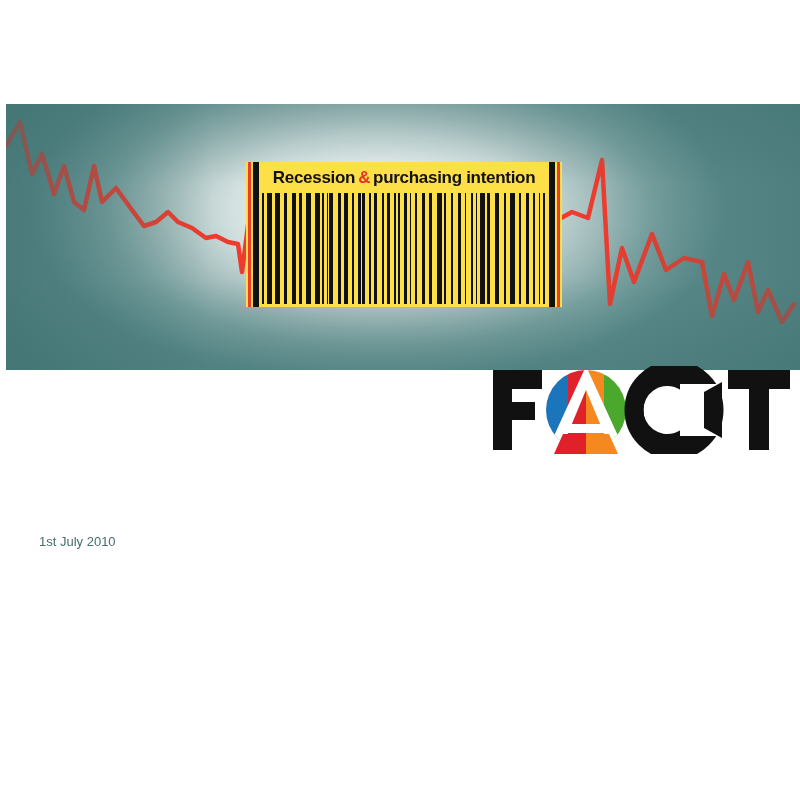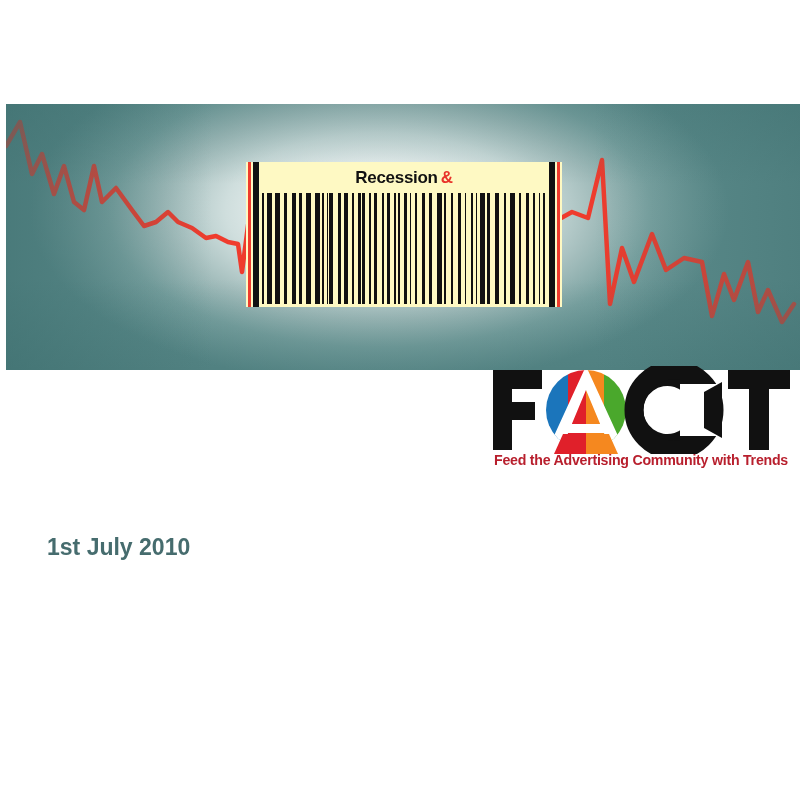--- a/index.html
+++ b/index.html
@@ -53,21 +53,21 @@
     width: 794px; height: 266px;
   }
 
   
   #barcode-block {
     position: absolute;
     left: 240px;
     top: 58px;
     width: 316px;
     height: 145px;
-    background: #fef9c3;
+    background: #fde047;
     box-sizing: border-box;
   }
   #barcode-block .bc-red-rail {
     position: absolute;
     top: 0;
     width: 3px;
     height: 100%;
     background: #ef3b2d;
   }
   #barcode-block .bc-red-rail.left  { left: 2px; }
@@ -153,24 +153,24 @@
   #slide-title {
     margin: 0;
     font-family: "Liberation Sans", sans-serif;
     font-weight: normal;
     font-size: 37px;
     line-height: 1.30;
     letter-spacing: -0.2px;
     color: #42696b;
   }
   #slide-date {
-    margin: 16px 0 0 16px;
-    font-family: "Liberation Sans", sans-serif;
-    font-weight: bold;
-    font-size: 23px;
+    margin: 16px 0 0 8px;
+    font-family: "Liberation Sans", sans-serif;
+    font-weight: normal;
+    font-size: 13px;
     letter-spacing: 0px;
     color: #466c6e;
   }
 </style>
 </head>
 <body>
 
 <div id="slide">
 
   <div id="hero-banner">
@@ -188,20 +188,21 @@
 
     <div id="barcode-block">
       <div class="bc-red-rail left"></div>
       <div class="bc-red-rail right"></div>
       <div class="bc-guard left"></div>
       <div class="bc-guard right"></div>
 
       <div id="barcode-caption">
         <span>Recession</span>
         <span class="amp">&amp;</span>
+        <span>purchasing intention</span>
       </div>
 
       <div id="barcode-bars">
           <i style="width: 2px; background: rgb(17, 17, 17);"></i>
           <i style="width: 3px; background: transparent;"></i>
           <i style="width: 5px; background: rgb(17, 17, 17);"></i>
           <i style="width: 3px; background: transparent;"></i>
           <i style="width: 5px; background: rgb(17, 17, 17);"></i>
           <i style="width: 4px; background: transparent;"></i>
           <i style="width: 3px; background: rgb(17, 17, 17);"></i>
@@ -327,20 +328,19 @@
         <path d="M190 18 L232 18 L232 70 L190 70 Z" fill="#ffffff"></path>
         <path d="M214 26 L232 16 L232 72 L214 62 Z" fill="#111111"></path>
       </g>
 
       <g>
         <rect x="238" y="4" width="62" height="19" fill="#111111"></rect>
         <rect x="259" y="4" width="20" height="80" fill="#111111"></rect>
       </g>
     </svg>
 
-    <div id="fact-tagline">Feed the Advertising Community with Trends</div>
   </div>
 
   <div id="title-block">
     <p id="slide-date">1st July 2010</p>
   </div>
 
 </div>
 
 </body></html>

